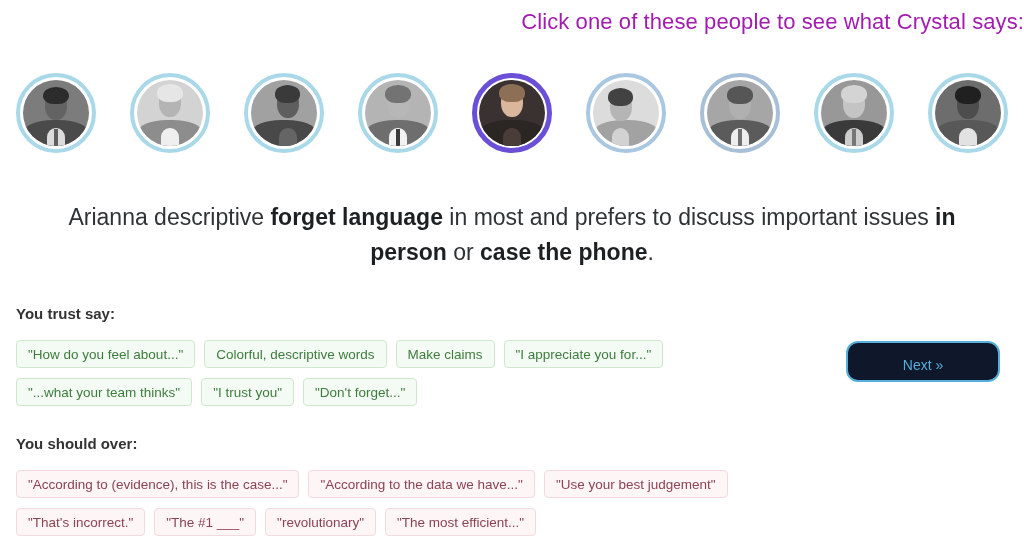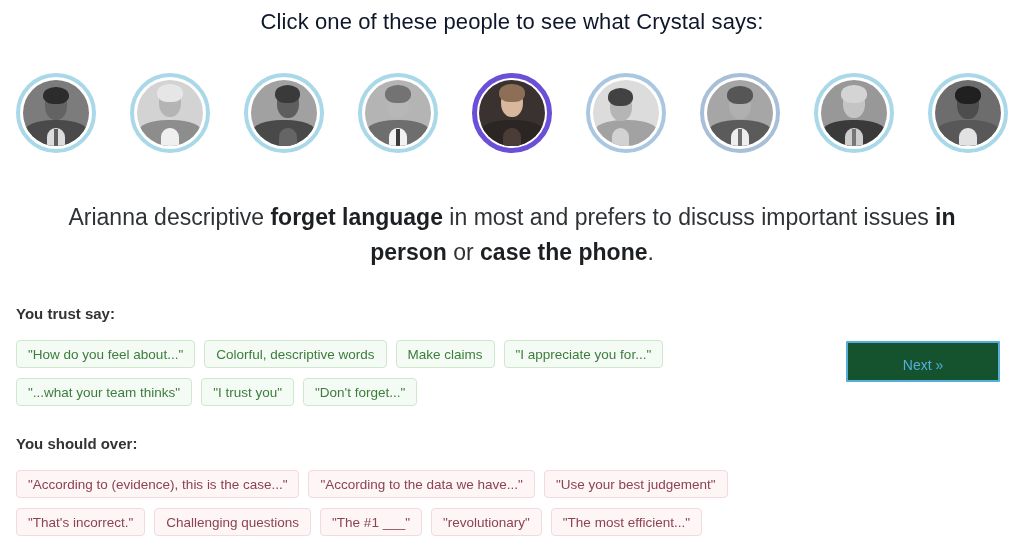--- a/index.html
+++ b/index.html
@@ -12,24 +12,24 @@
     height: 546px;
     background: #ffffff;
     font-family: "Liberation Sans", sans-serif;
     color: #333333;
     overflow: hidden;
     position: relative;
   }
 
   
   .page-heading {
-    text-align: center;
+    text-align: right;
     font-size: 22px;
     font-weight: 400;
-    color: #0f172a;
+    color: #a21caf;
     letter-spacing: 0.1px;
     margin: 0;
     padding-top: 7px;
     height: 30px;
     line-height: 30px;
   }
 
   
   .avatar-strip {
     position: absolute;
@@ -134,25 +134,25 @@
 
   
   .next-button {
     position: absolute;
     left: 846px;
     top: 341px;
     width: 154px;
     height: 41px;
     box-sizing: border-box;
     border: 2px solid #56aedb;
-    background: #14532d;
+    background: #0f172a;
     color: #56aedb;
     font-size: 14px;
     font-family: "Liberation Sans", sans-serif;
-    border-radius: 1px;
+    border-radius: 12px;
     cursor: pointer;
     padding: 14px;
   }
 </style>
 </head>
 <body>
 
 <h1 class="page-heading">Click one of these people to see what Crystal says:</h1>
 
 <div class="avatar-strip">
@@ -255,20 +255,19 @@
 
 <div class="section-label" id="avoid-label">You should over:</div>
 <div class="tag-rows" id="avoid-tags">
     <div class="tag-row">
       <span class="tag bad">"According to (evidence), this is the case..."</span>
       <span class="tag bad">"According to the data we have..."</span>
       <span class="tag bad">"Use your best judgement"</span>
     </div>
     <div class="tag-row">
       <span class="tag bad">"That's incorrect."</span>
-      <span class="tag bad">Challenging questions</span>
       <span class="tag bad">"The #1 ___"</span>
       <span class="tag bad">"revolutionary"</span>
       <span class="tag bad">"The most efficient..."</span>
     </div>
   </div>
 
 <button class="next-button">Next »</button>
 
 </body></html>

